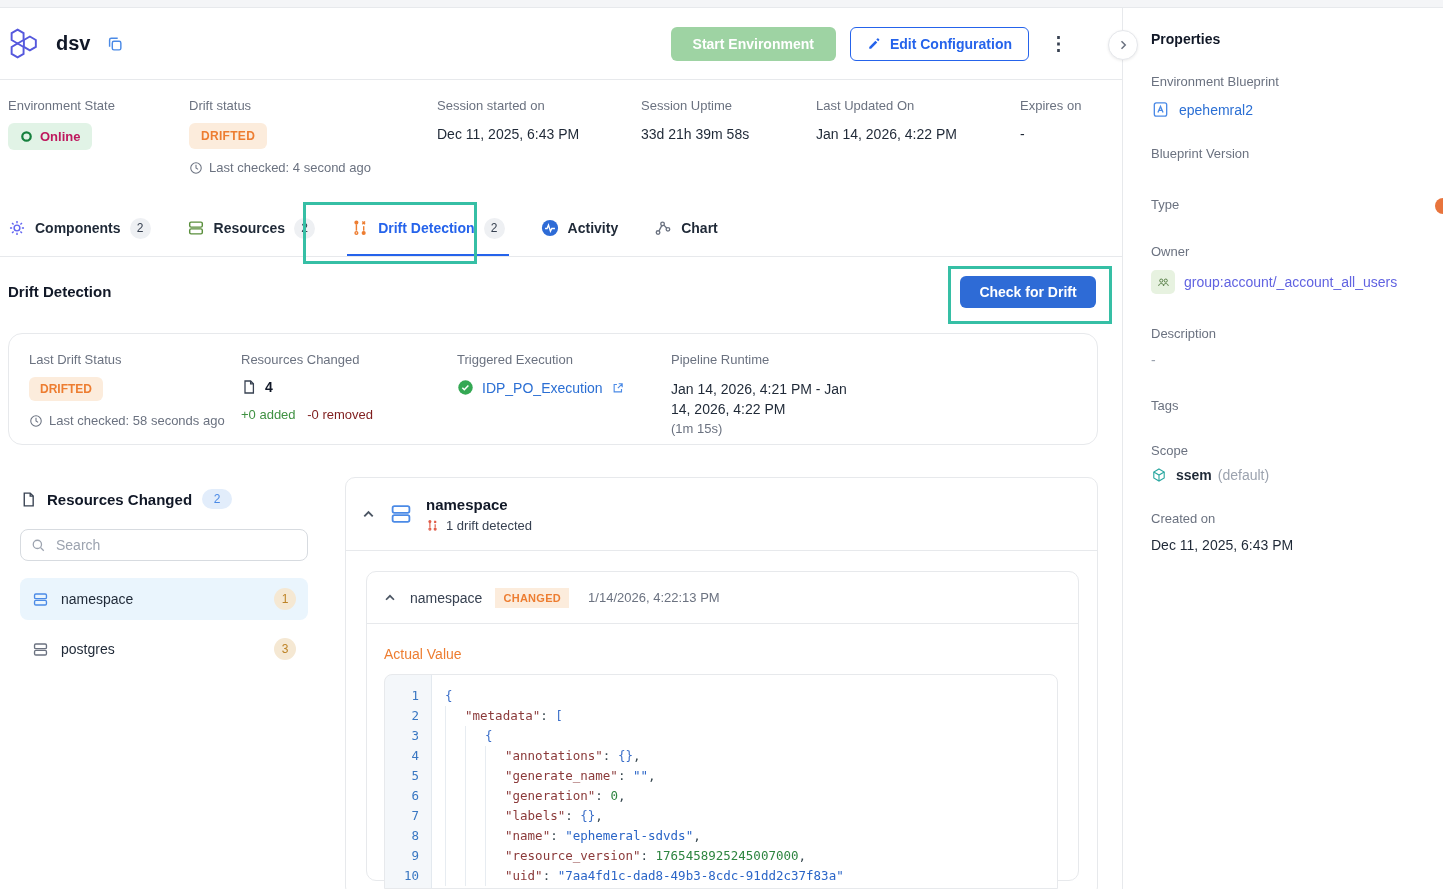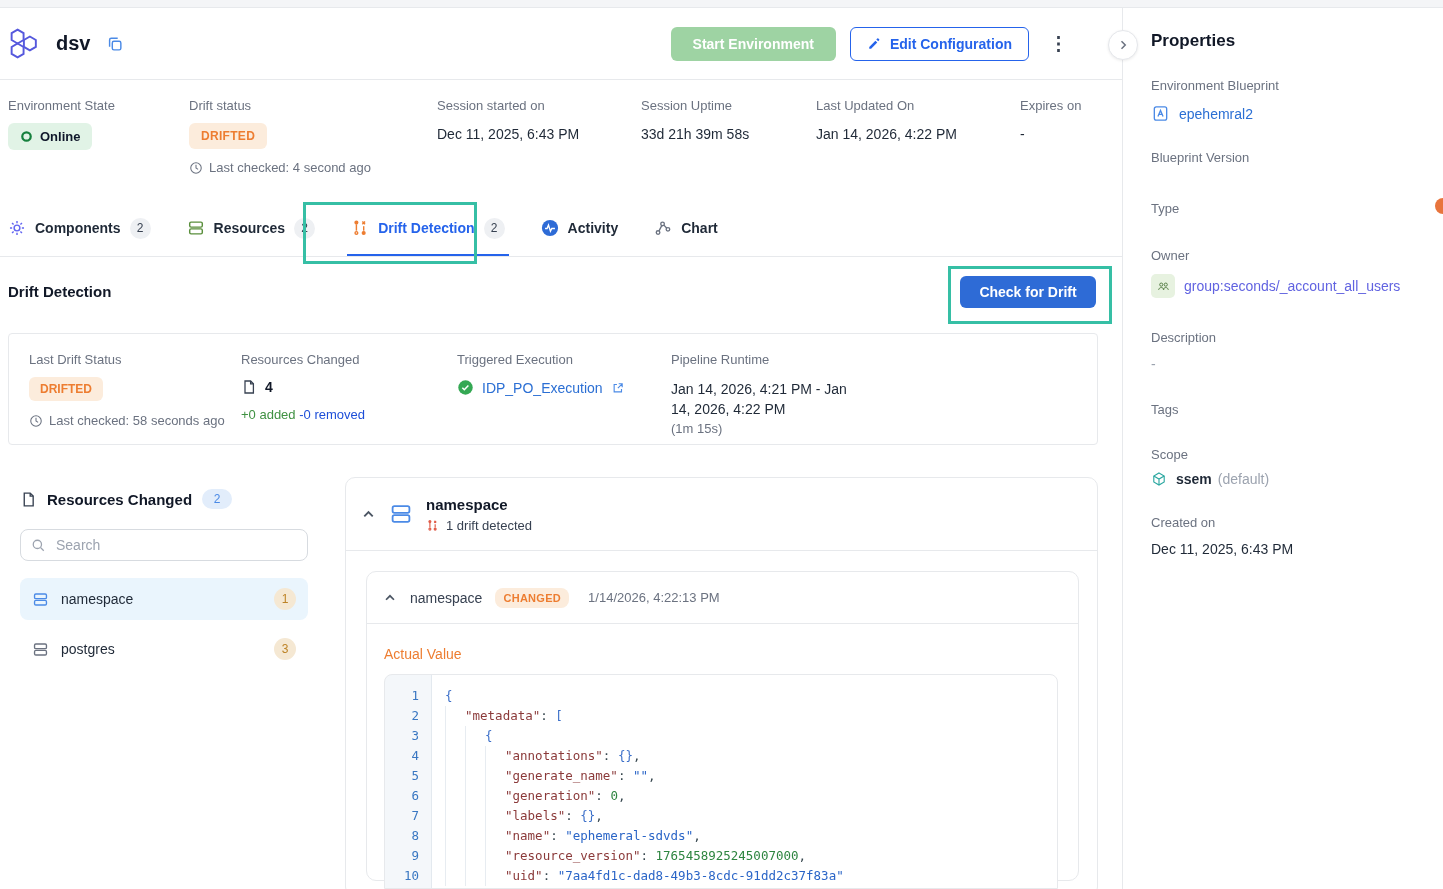--- a/index.html
+++ b/index.html
@@ -20,46 +20,46 @@
   .btn-start{background:#9ed3a3;color:#fff;padding:0 22px;border:none}
   .btn-edit{background:#fff;color:#2563eb;border:1.5px solid #2563eb;padding:0 16px}
   .kebab{font-size:19px;color:#374151;font-weight:700;padding:0 6px;cursor:pointer}
   .chev-circle{left:1108px;top:30px;width:28px;height:28px;border-radius:50%;background:#fff;border:1px solid #e5e7eb;
       box-shadow:0 1px 3px rgba(0,0,0,.08);display:flex;align-items:center;justify-content:center;z-index:20;cursor:pointer}
 
   
   .info-col{position:absolute;top:98px}
   .ilabel{font-size:13px;color:#6b7280}
   .ival{margin-top:13px;font-size:14px;color:#1f2937}
-  .badge-online{margin-top:10px;display:inline-flex;align-items:center;gap:7px;background:#e1f3e6;color:#0f172a;font-weight:700;font-size:13px;padding:6px 12px;border-radius:6px}
+  .badge-online{margin-top:10px;display:inline-flex;align-items:center;gap:7px;background:#e1f3e6;color:#be185d;font-weight:700;font-size:13px;padding:6px 12px;border-radius:6px}
   .badge-drift{margin-top:10px;display:inline-block;background:#fcecdc;color:#ed7d31;font-weight:700;font-size:12px;padding:6px 12px;border-radius:6px;letter-spacing:.3px}
   .checked{margin-top:11px;display:flex;align-items:center;gap:6px;font-size:13px;color:#6b7280}
 
   
   .tabs{top:200px;left:0;width:1122px;height:57px;border-bottom:1px solid #e7e9ec;display:flex;align-items:center;gap:36px;box-sizing:border-box;padding-left:8px}
   .tab{position:relative;display:flex;align-items:center;gap:9px;font-weight:700;font-size:14px;color:#1f2937;cursor:pointer}
   .tab.active{color:#2563eb}
   .tab.active::after{content:"";position:absolute;left:-4px;right:-4px;bottom:-17px;height:2px;background:#2563eb}
   .pill{min-width:21px;height:21px;border-radius:11px;background:#eef0f3;color:#374151;font-size:12px;font-weight:400;display:flex;align-items:center;justify-content:center;padding:0 4px;box-sizing:border-box}
 
   
   .anno{position:absolute;border:3px solid #36bfa5;z-index:40;pointer-events:none}
 
   
   .sec-title{left:8px;top:283px;font-size:15px;font-weight:700;color:#111827}
   .btn-check{left:960px;top:276px;width:136px;height:32px;background:#2e6bd6;color:#fff;border:none;border-radius:6px;font-weight:700;font-size:14px;cursor:pointer;font-family:"Liberation Sans",sans-serif}
 
-  .stats-card{left:8px;top:333px;width:1090px;height:112px;border:1px solid #e7e9ec;border-radius:4px;box-sizing:border-box}
+  .stats-card{left:8px;top:333px;width:1090px;height:112px;border:1px solid #e7e9ec;border-radius:14px;box-sizing:border-box}
   .stat{position:absolute;top:18px}
   .slabel{font-size:13px;color:#6b7280}
   .srow{margin-top:12px;display:flex;align-items:center;gap:8px;font-size:14px;color:#1f2937}
   .sbadge{display:inline-block;background:#fcecdc;color:#ed7d31;font-weight:700;font-size:12px;padding:5px 11px;border-radius:6px;margin-top:10px}
   .schecked{margin-top:12px;display:flex;align-items:center;gap:6px;font-size:13px;color:#6b7280}
   .addrem{margin-top:12px;font-size:13px}
-  .added{color:#3f9142}.removed{color:#1d4ed8;margin-left:0}
+  .added{color:#3f9142}.removed{color:#7f1d1d;margin-left:8px}
   .count{font-weight:700;color:#111827}
   .plink{color:#2b6fd4;font-size:14px;cursor:pointer}
   .runtime{margin-top:12px;font-size:14px;color:#1f2937;line-height:20px;max-width:190px}
   .duration{color:#6b7280;font-size:13px;margin-top:2px}
   .avatar{width:26px;height:26px;border-radius:50%;background:#f0a73b;color:#fff;font-size:11px;font-weight:700;display:flex;align-items:center;justify-content:center}
 
   
   .rc-title{left:20px;top:489px;display:flex;align-items:center;gap:10px;font-size:15px;font-weight:700;color:#111827}
   .rc-badge{min-width:22px;height:20px;border-radius:10px;background:#e2edfb;color:#4b8ae6;font-size:12px;font-weight:400;display:flex;align-items:center;justify-content:center;padding:0 4px}
   .search{left:20px;top:529px;width:288px;height:32px;border:1px solid #d7dbe0;border-radius:8px;box-sizing:border-box;display:flex;align-items:center;gap:8px;padding:0 10px;background:#fff}
@@ -70,35 +70,35 @@
   .cnt{margin-left:auto;width:22px;height:22px;border-radius:50%;background:#f5e8d3;color:#bd8326;font-size:12px;display:flex;align-items:center;justify-content:center}
 
   
   .detail{left:345px;top:477px;width:753px;height:420px;border:1px solid #e7e9ec;border-radius:10px;box-sizing:border-box;background:#fff}
   .d-hdr{position:absolute;left:0;top:0;right:0;height:73px;border-bottom:1px solid #e7e9ec;display:flex;align-items:center;padding:0 15px;box-sizing:border-box;gap:13px}
   .d-title{font-size:15px;font-weight:700;color:#111827}
   .d-sub{margin-top:5px;display:flex;align-items:center;gap:7px;font-size:13px;color:#374151}
   .entry{position:absolute;left:20px;top:93px;width:713px;height:310px;border:1px solid #e7e9ec;border-radius:10px;box-sizing:border-box}
   .e-hdr{height:52px;border-bottom:1px solid #e7e9ec;display:flex;align-items:center;gap:13px;padding:0 16px;box-sizing:border-box}
   .e-name{font-size:14px;color:#374151}
-  .e-badge{background:#fcecdc;color:#ed7d31;font-weight:700;font-size:11px;padding:4px 8px;border-radius:8px;letter-spacing:.3px}
+  .e-badge{background:#fcecdc;color:#ed7d31;font-weight:700;font-size:11px;padding:4px 8px;border-radius:0;letter-spacing:.3px}
   .e-time{font-size:13px;color:#6b7280;margin-left:6px}
   .actual{position:absolute;left:38px;top:168px;font-size:14px;color:#ed7d31}
   .codebox{position:absolute;left:38px;top:196px;width:674px;height:215px;border:1px solid #e7e9ec;border-radius:8px 8px 0 0;overflow:hidden;
       background:linear-gradient(to right,#f4f7fa 46px,#fff 46px);padding-top:11px;box-sizing:border-box}
   .codebox::before{content:"";position:absolute;left:46px;top:0;bottom:0;width:1px;background:#e3e9ef}
   .cl{display:flex;height:20px;line-height:20px;font-family:"DejaVu Sans Mono",monospace;font-size:12.5px}
   .ln{width:34px;flex:0 0 34px;text-align:right;color:#3977c2;padding-right:12px}
   .lc{padding-left:14px;white-space:pre;display:flex;align-items:stretch}
   .ind{display:inline-block;width:19px;border-left:1px solid #e7ecf1}
   .tk-k{color:#8b3a3a}.tk-s{color:#2a65c7}.tk-n{color:#2e8540}.tk-p{color:#3b6fc9}.tk-d{color:#37474f}
 
   
   .sidebar{top:8px;left:1122px;width:321px;height:881px;border-left:1px solid #e7e9ec;box-sizing:border-box;padding:23px 16px 0 28px}
-  .p-title{font-size:17px;font-weight:700;color:#111827}
+  .p-title{font-size:14px;font-weight:700;color:#111827}
   .p-label{font-size:13px;color:#6b7280;margin-top:27px}
   .p-row{margin-top:11px;display:flex;align-items:center;gap:9px}
   .p-link{color:#2b6fd4;font-size:14px;cursor:pointer}
   .p-owner{color:#6163e1;font-size:14px;cursor:pointer}
   .p-val{font-size:14px;color:#1f2937}
   .p-dim{font-size:14px;color:#9ca3af}
   .iconbox{width:24px;height:24px;border-radius:5px;display:flex;align-items:center;justify-content:center;flex:0 0 24px}
   .bg-blue{background:#ddebfb}.bg-green{background:#e7f2e0}
   .stable{background:#e4effc;color:#2563eb;font-weight:700;font-size:11px;padding:4px 8px;border-radius:4px;letter-spacing:.4px}
   .chip{display:inline-block;border:1px solid #d6d9de;border-radius:6px;padding:5px 11px;font-size:14px;color:#374151;margin-top:12px}
@@ -466,21 +466,21 @@
 
   <div class="p-label" style="margin-top:32px">Owner</div>
   <div class="p-row">
     <span class="iconbox bg-green">
       <svg width="15" height="15" viewBox="0 0 20 20" fill="none" stroke="#567d46" stroke-width="1.3">
         <circle cx="7" cy="7.5" r="2.1"></circle>
           <circle cx="13" cy="7.5" r="2.1"></circle>
         <path d="M3.5 14.5c.4-2 1.8-3.1 3.5-3.1s3.1 1.1 3.5 3.1M9.7 14.5c.4-2 1.7-3.1 3.3-3.1 1.7 0 3 1.1 3.4 3.1"></path>
       </svg>
     </span>
-    <span class="p-owner">group:seconds/_account_all_users</span>
+    <span class="p-owner">group:account/_account_all_users</span>
   </div>
 
   <div class="p-label" style="margin-top:32px">Description</div>
   <div class="p-row">
       <span class="p-dim">-</span>
     </div>
 
   <div class="p-label" style="margin-top:30px">Tags</div>
 
   <div class="p-label" style="margin-top:30px">Scope</div>

